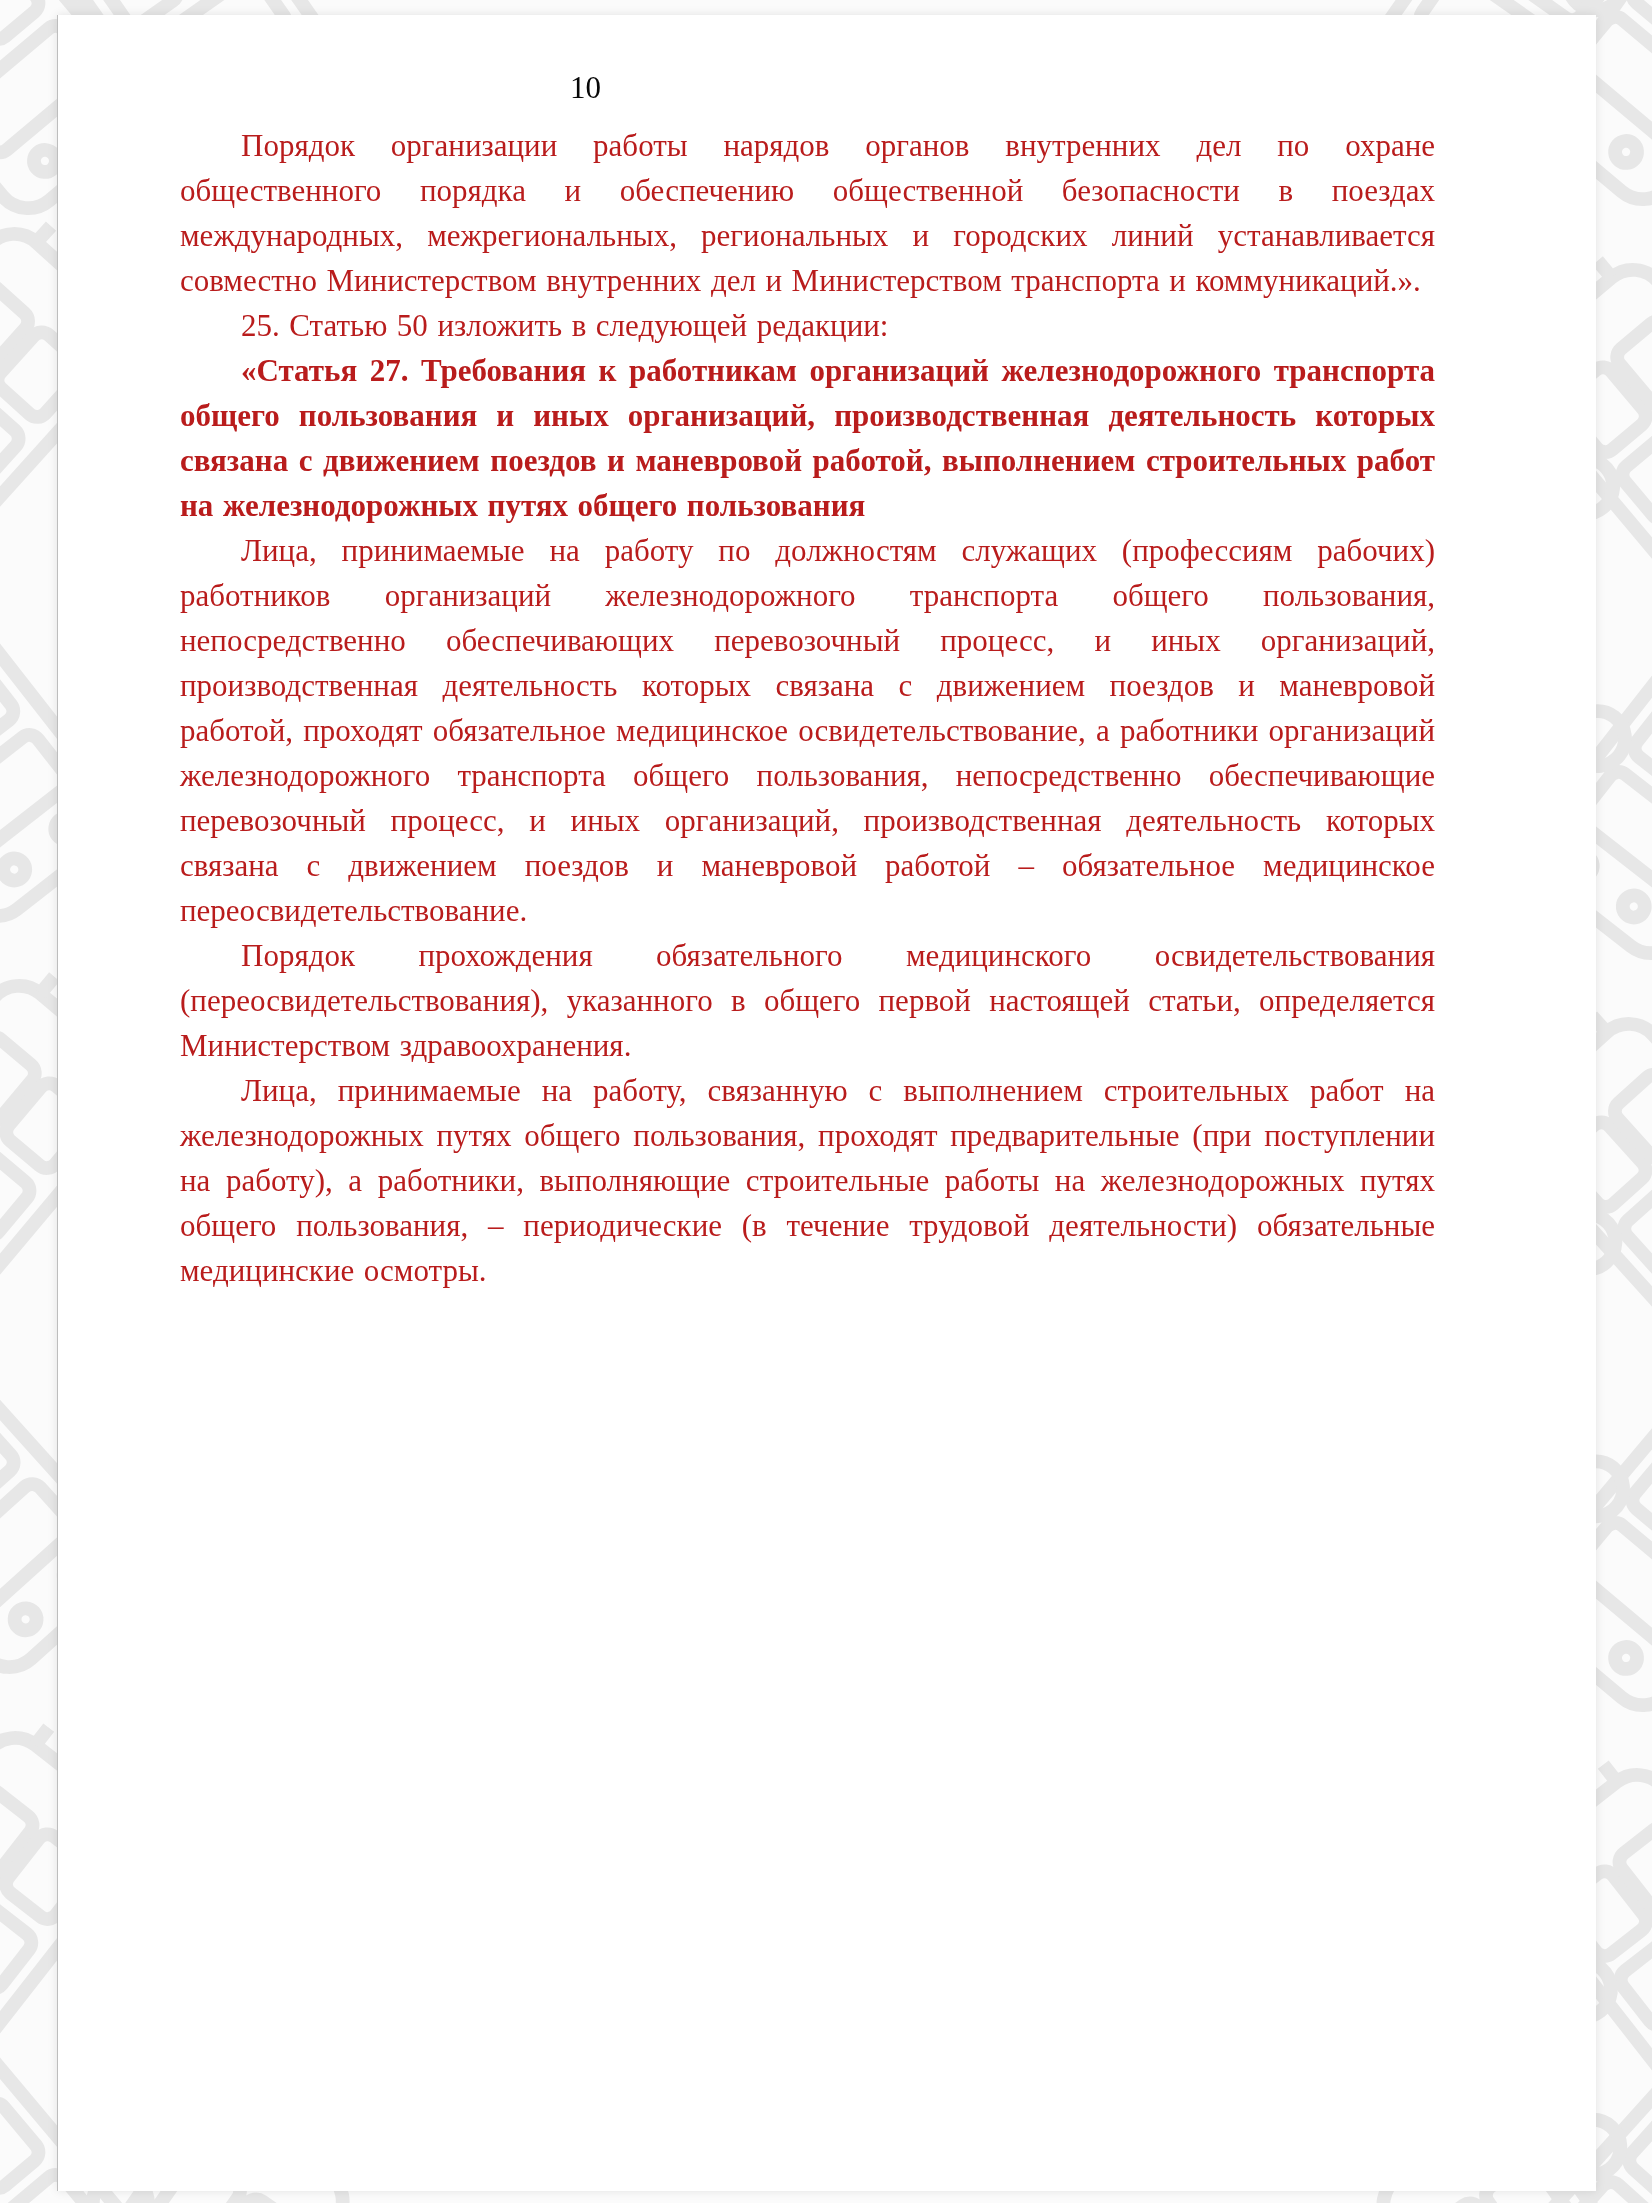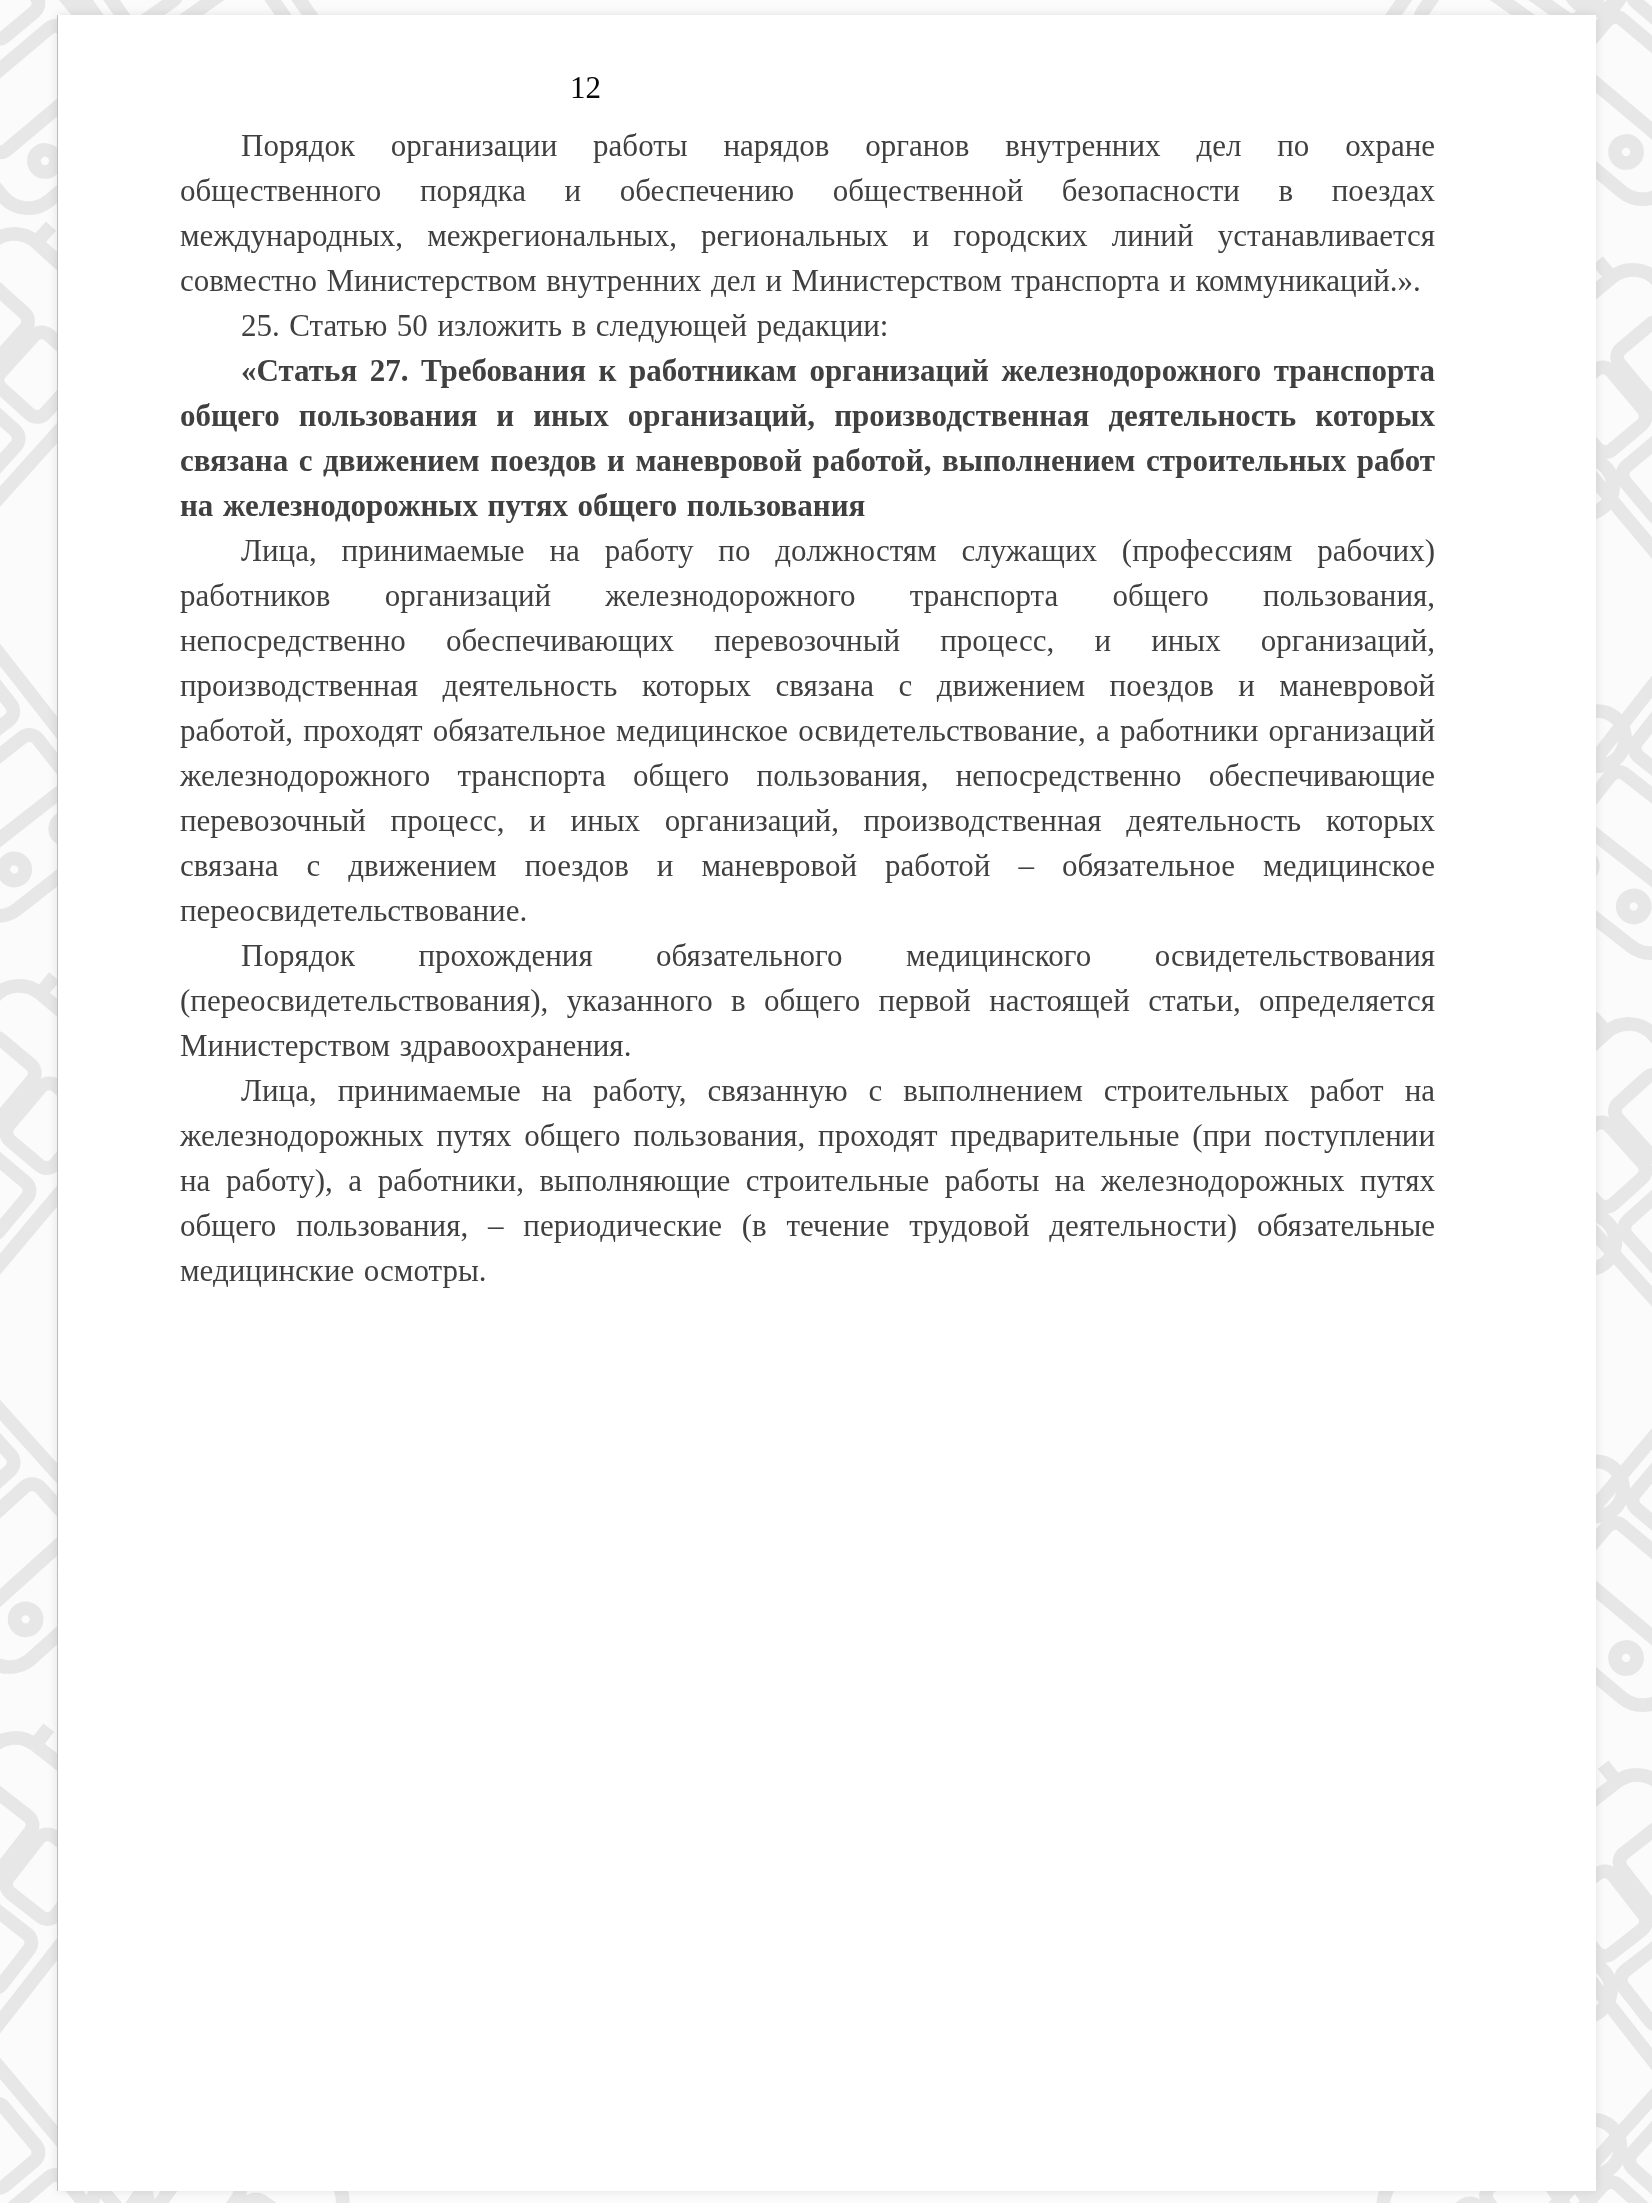--- a/index.html
+++ b/index.html
@@ -26,21 +26,21 @@
     color:#070707;
   }
   .page-number{
     font-size:31px;line-height:44px;
     padding-left:390px;margin-bottom:13px;
   }
   .content p{
     margin:0;
     font-size:31px;line-height:45px;
     text-align:justify;text-indent:61px;
-    color:#404040;
+    color:#b91c1c;
     word-spacing:1.8px;
   }
   .content p.bold{font-weight:bold;}
 </style>
 </head>
 <body>
 
 <div id="watermark-layer">
     <svg class="wm" width="275" height="331" viewBox="0 0 100 120" style="left: -138px; top: -110px; transform: rotate(-40deg);">
       <rect x="18" y="8" width="64" height="104" rx="12" stroke="#e7e7e7"></rect>
@@ -219,21 +219,21 @@
       <rect x="26" y="64" width="48" height="24" rx="4" stroke="#e7e7e7"></rect>
       <circle cx="14" cy="60" r="10" stroke="#e7e7e7"></circle>
       <circle cx="38" cy="100" r="4" stroke="#e7e7e7"></circle>
       <circle cx="62" cy="100" r="4" stroke="#e7e7e7"></circle>
       <path d="M30 8 L30 0 M70 8 L70 0" stroke="#e7e7e7"></path>
     </svg>
   </div>
 
 <div class="sheet">
   <div class="content">
-    <div class="page-number">12</div>
+    <div class="page-number">10</div>
     <div id="doc-body">
         <p class="">Порядок организации работы нарядов органов внутренних дел по охране общественного порядка и обеспечению общественной безопасности в поездах международных, межрегиональных, региональных и городских линий устанавливается совместно Министерством внутренних дел и Министерством транспорта и коммуникаций.».</p>
         <p class="">25. Статью 50 изложить в следующей редакции:</p>
         <p class="bold">«Статья 27. Требования к работникам организаций железнодорожного транспорта общего пользования и иных организаций, производственная деятельность которых связана с движением поездов и маневровой работой, выполнением строительных работ на железнодорожных путях общего пользования</p>
         <p class="">Лица, принимаемые на работу по должностям служащих (профессиям рабочих) работников организаций железнодорожного транспорта общего пользования, непосредственно обеспечивающих перевозочный процесс, и иных организаций, производственная деятельность которых связана с движением поездов и маневровой работой, проходят обязательное медицинское освидетельствование, а работники организаций железнодорожного транспорта общего пользования, непосредственно обеспечивающие перевозочный процесс, и иных организаций, производственная деятельность которых связана с движением поездов и маневровой работой – обязательное медицинское переосвидетельствование.</p>
         <p class="">Порядок прохождения обязательного медицинского освидетельствования (переосвидетельствования), указанного в общего первой настоящей статьи, определяется Министерством здравоохранения.</p>
         <p class="">Лица, принимаемые на работу, связанную с выполнением строительных работ на железнодорожных путях общего пользования, проходят предварительные (при поступлении на работу), а работники, выполняющие строительные работы на железнодорожных путях общего пользования, – периодические (в течение трудовой деятельности) обязательные медицинские осмотры.</p>
       </div>
   </div>
 </div>

